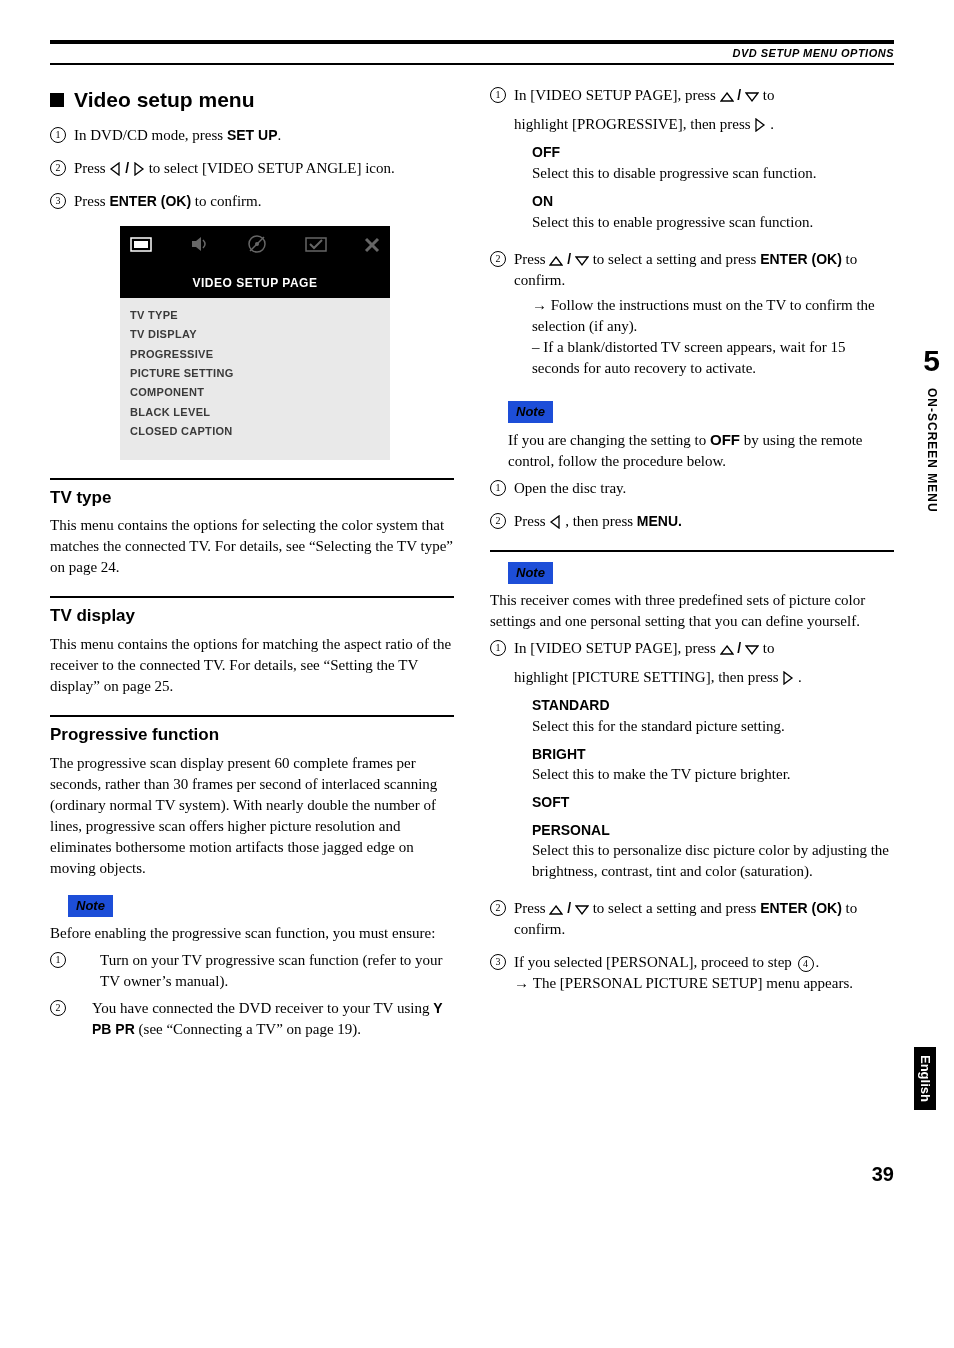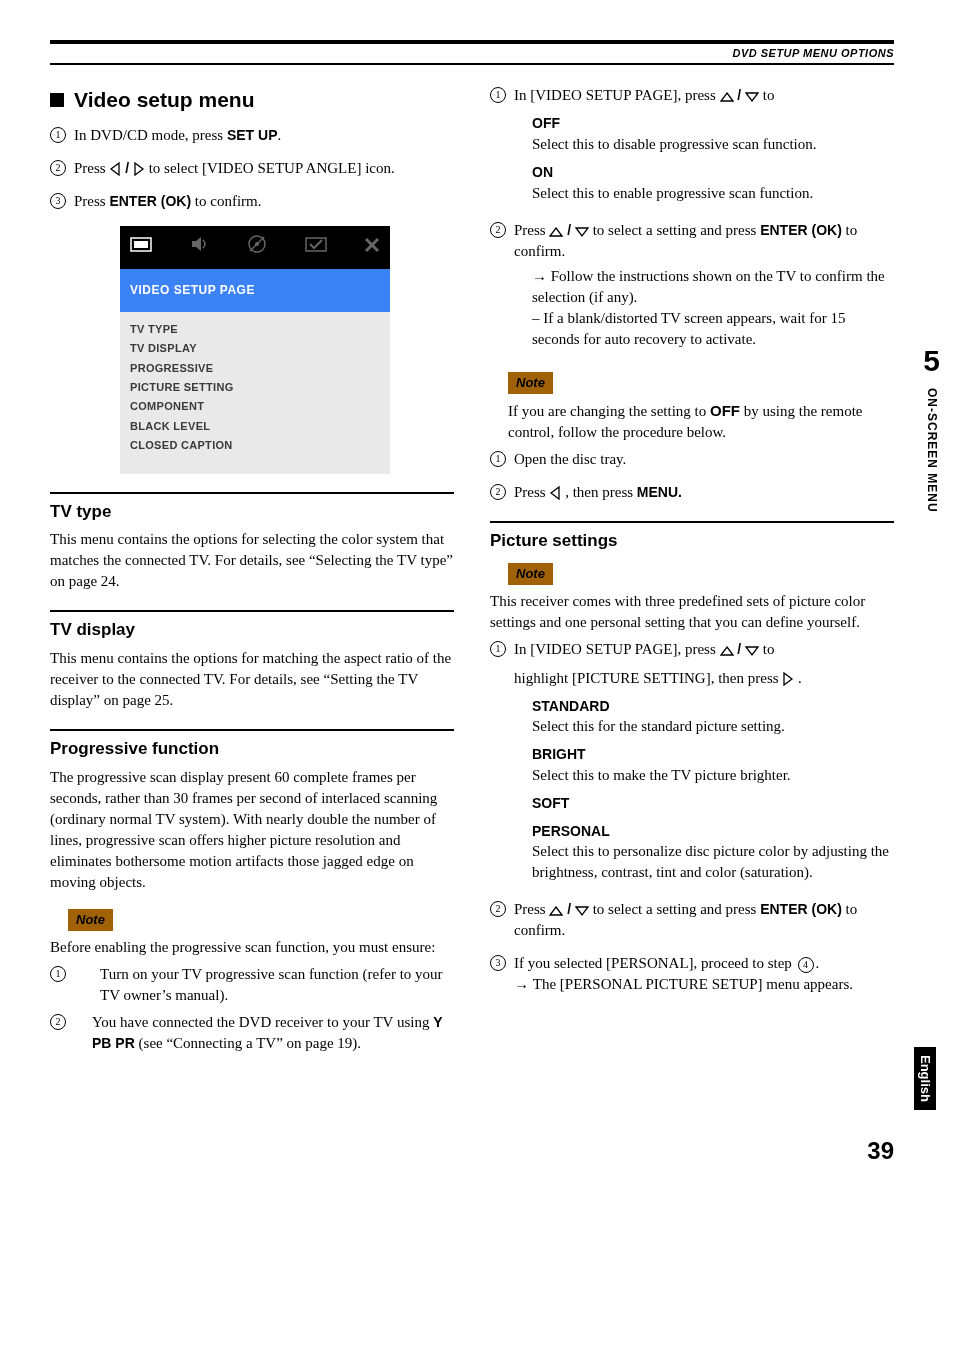--- a/index.html
+++ b/index.html
@@ -14,32 +14,32 @@
   .h-square { display:inline-block; width:14px; height:14px; background:#000; vertical-align:middle; margin-right:10px; margin-bottom:3px;}
   .h-main { font-family:Arial,sans-serif; font-size:21px; font-weight:bold; margin-bottom:10px;}
   .step { display:flex; align-items:flex-start; margin-bottom:12px; }
   .circ { display:inline-flex; width:16px; height:16px; border:1px solid #000; border-radius:50%; align-items:center; justify-content:center; font-size:10px; margin-right:8px; flex-shrink:0; margin-top:2px; font-family:"Times New Roman",serif;}
   .hr { border:none; border-top:2px solid #000; margin:18px 0 6px 0; }
   .h-sub { font-family:Arial,sans-serif; font-size:17px; font-weight:bold; margin-bottom:6px; }
   .menuimg { width:270px; margin:14px auto 14px 70px; }
   .menubar { background:#000; padding:8px 10px; display:flex; justify-content:space-between; align-items:center;}
   .menuicon { color:#fff; font-size:18px; font-family:Arial; }
   .menuicon.dim { color:#555;}
-  .menutitle { background:#3b82f6; color:#fff; font-family:Arial,sans-serif; font-size:12px; font-weight:bold; padding:13px 10px; letter-spacing:0.5px;}
+  .menutitle { background:#000000; color:#fff; font-family:Arial,sans-serif; font-size:12px; font-weight:bold; padding:6px 10px; letter-spacing:0.5px;text-align:center;}
   .menuitems { background:#e9e9e9; padding:8px 10px 18px 10px;}
   .menuitem { font-family:Arial,sans-serif; font-size:11px; font-weight:bold; color:#3a3a3a; padding:2px 0; letter-spacing:0.3px;}
-  .note { background:#a16207; font-family:Arial,sans-serif; font-weight:bold; font-style:italic; font-size:13px; padding:2px 8px; display:inline-block; margin:10px 0 6px 18px;}
+  .note { background:#1d4ed8; font-family:Arial,sans-serif; font-weight:bold; font-style:italic; font-size:13px; padding:2px 8px; display:inline-block; margin:10px 0 6px 18px;}
   .opt { font-family:Arial,sans-serif; font-weight:bold; font-size:14px; margin-top:8px;}
   .optdesc { margin-left:0; margin-bottom:4px;}
   .indent { margin-left:18px;}
   .sidelabel { position:absolute; right:14px; top:340px; text-align:center; }
   .chapno { font-family:Arial,sans-serif; font-size:30px; font-weight:bold; }
   .chaptxt { font-family:Arial,sans-serif; font-size:12px; font-weight:bold; writing-mode:vertical-rl; letter-spacing:1px; margin-top:6px;}
   .langlabel { position:absolute; right:18px; bottom:90px; font-family:Arial,sans-serif; font-size:13px; font-weight:bold; writing-mode:vertical-rl; background:#000; color:#fff; padding:8px 2px;}
-  .pgnum { position:absolute; right:60px; bottom:32px; font-family:Arial,sans-serif; font-size:24px; font-weight:bold;}
+  .pgnum { position:absolute; right:60px; bottom:12px; font-family:Arial,sans-serif; font-size:20px; font-weight:bold;}
   .substep { display:flex; margin-left:0; margin-bottom:6px;}
   .substep .circ { margin-top:2px;}
   .subbody { flex:1;}
   p { margin-bottom:6px; }
   svg.nav { vertical-align:-3px; }
   .b { font-weight:bold; font-family:Arial,sans-serif; font-size:14px;}
   .arrowr::before { content:"→ "; font-weight:bold;}
 </style>
 </head>
 <body>
@@ -162,20 +162,27 @@
         <div>
           <span>In [VIDEO SETUP PAGE], press </span>
           <svg class="nav" width="14" height="12">
               <polygon points="7,2 13,10 1,10" fill="none" stroke="#000" stroke-width="1.3"></polygon>
             </svg>
           <span class="b"> / </span>
           <svg class="nav" width="14" height="12">
               <polygon points="1,2 13,2 7,10" fill="none" stroke="#000" stroke-width="1.3"></polygon>
             </svg>
           <span> to</span>
+          <div style="margin-top:8px">
+            <span>highlight [PROGRESSIVE], then press </span>
+            <svg class="nav" width="12" height="14">
+                <polygon points="2,1 10,7 2,13" fill="none" stroke="#000" stroke-width="1.3"></polygon>
+              </svg>
+            <span>.</span>
+          </div>
           <div class="indent">
             <div class="opt">OFF</div>
             <div class="optdesc">Select this to disable progressive scan function.</div>
             <div class="opt">ON</div>
             <div class="optdesc">Select this to enable progressive scan function.</div>
           </div>
         </div>
       </div>
 
       <div class="step">
@@ -184,21 +191,21 @@
           <span>Press </span>
           <svg class="nav" width="14" height="12">
               <polygon points="7,2 13,10 1,10" fill="none" stroke="#000" stroke-width="1.3"></polygon>
             </svg>
           <span class="b"> / </span>
           <svg class="nav" width="14" height="12">
               <polygon points="1,2 13,2 7,10" fill="none" stroke="#000" stroke-width="1.3"></polygon>
             </svg>
           <span> to select a setting and press </span><span class="b">ENTER (OK)</span><span> to confirm.</span>
           <div class="indent" style="margin-top:4px">
-            <div><span class="arrowr"></span><span>Follow the instructions shown on the TV to confirm the selection (if any).</span></div>
+            <div><span class="arrowr"></span><span>Follow the instructions must on the TV to confirm the selection (if any).</span></div>
             <div>– If a blank/distorted TV screen appears, wait for 15 seconds for auto recovery to activate.</div>
           </div>
         </div>
       </div>
 
       <div class="note">Note</div>
       <p style="margin-left:18px">
         <span>If you are changing the setting to </span><span class="b" style="font-size:15px">OFF</span><span> by using the remote control, follow the procedure below.</span>
       </p>
 
@@ -211,21 +218,20 @@
         <div>
           <span>Press </span>
           <svg class="nav" width="12" height="14">
               <polygon points="10,1 2,7 10,13" fill="none" stroke="#000" stroke-width="1.3"></polygon>
             </svg>
           <span>, then press </span><span class="b">MENU.</span>
         </div>
       </div>
 
       <hr class="hr">
-      <div class="h-sub">Picture settings</div>
       <div class="note" style="margin-top:4px">Note</div>
       <p>This receiver comes with three predefined sets of picture color settings and one personal setting that you can define yourself.</p>
 
       <div class="step">
         <span class="circ">1</span>
         <div>
           <span>In [VIDEO SETUP PAGE], press </span>
           <svg class="nav" width="14" height="12">
               <polygon points="7,2 13,10 1,10" fill="none" stroke="#000" stroke-width="1.3"></polygon>
             </svg>

